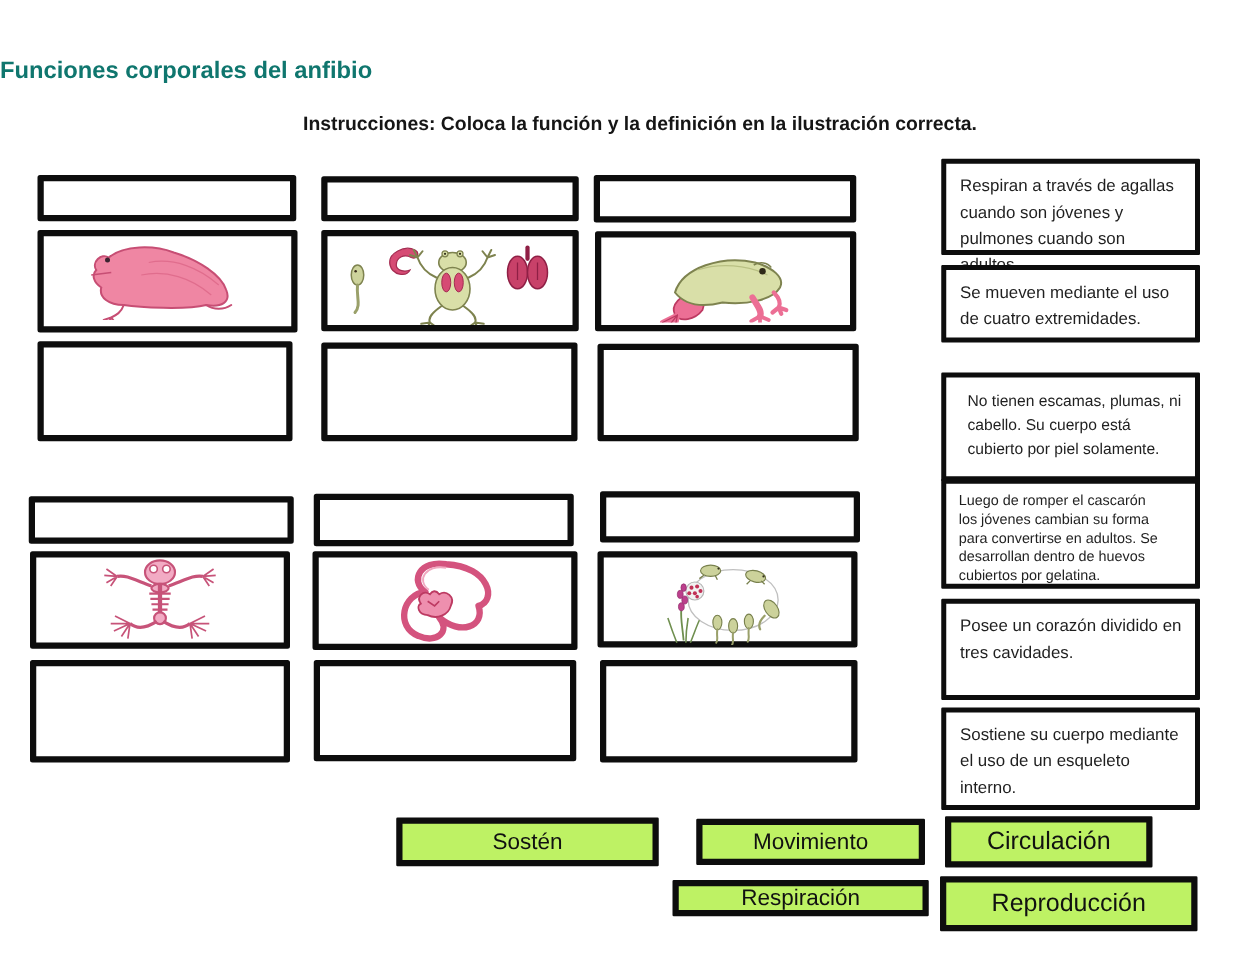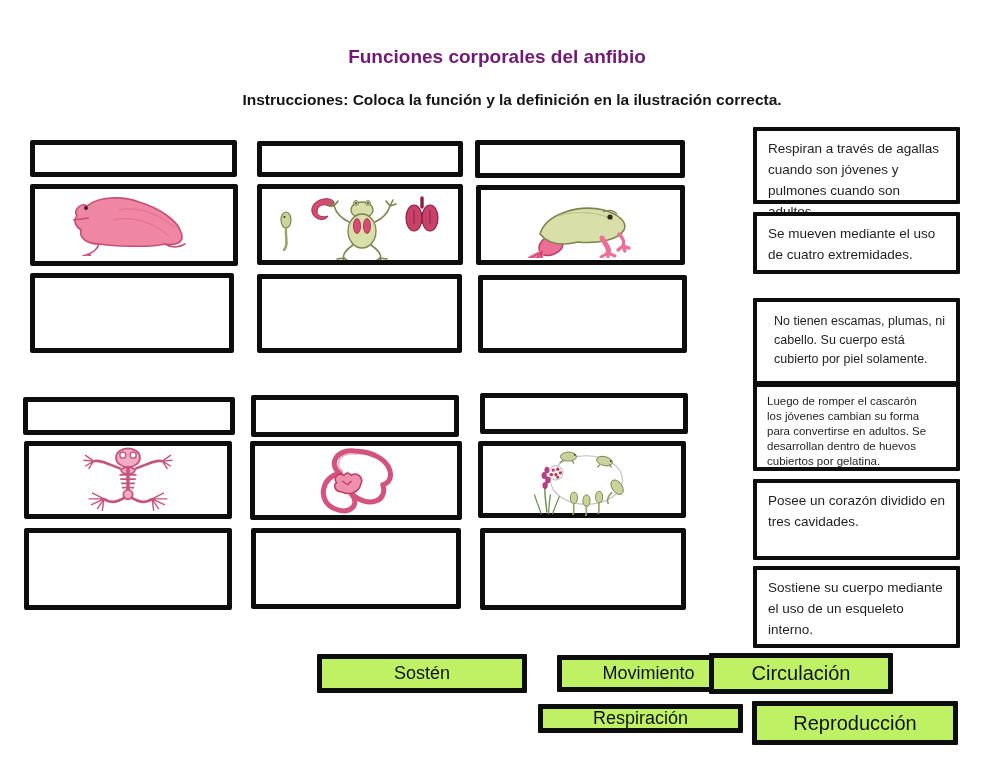--- a/index.html
+++ b/index.html
@@ -1,21 +1,21 @@
 <!DOCTYPE html>
 <html><head>
 <meta charset="utf-8">
 <style>
   * { margin:0; padding:0; box-sizing:border-box; }
   html,body { background:#ffffff; }
   body { font-family:"Liberation Sans", sans-serif; color:#1a1a1a; }
   .page { position:relative; width:1000px; height:772px; background:#fff; overflow:hidden; }
 
-  .title { position:absolute; top:46px; left:0; width:980px; text-align:center;
-           font-size:19px; font-weight:bold; color:#701a75;padding-left:14px; }
+  .title { position:absolute; top:46px; left:0; width:980px; 
+           font-size:19px; font-weight:bold; color:#0f766e; }
   .instructions { position:absolute; top:91px; left:12px; width:1000px; text-align:center;
            font-size:15.5px; font-weight:bold; color:#151515; }
 
   .box { position:absolute; background:#fff; border:5px solid #0d0d0d; border-radius:2px; }
   .pic { display:flex; align-items:center; justify-content:center; }
 
   .card { position:absolute; left:753px; width:207px; background:#fff;
           border:4px solid #0d0d0d; border-radius:1px;
           font-size:13.5px; line-height:21px; padding:7px 10px 6px 11px; color:#1f1f1f; }
   .card.small { font-size:12.5px; line-height:19px; padding:10px 8px 8px 17px; }
@@ -183,17 +183,17 @@
 
   <div class="card" style="top:127px;height:77px">Respiran a través de agallas cuando son jóvenes y pulmones cuando son adultos.</div>
   <div class="card" style="top:212px;height:62px">Se mueven mediante el uso de cuatro extremidades.</div>
   <div class="card small" style="top:298px;height:87px">No tienen escamas, plumas, ni cabello. Su cuerpo está cubierto por piel solamente.</div>
   <div class="card tiny" style="top:383px;height:88px">Luego de romper el cascarón los jóvenes cambian su forma para convertirse en adultos. Se desarrollan dentro de huevos cubiertos por gelatina.</div>
   <div class="card" style="top:479px;height:81px">Posee un corazón dividido en tres cavidades.</div>
   <div class="card" style="top:566px;height:82px">Sostiene su cuerpo mediante el uso de un esqueleto interno.</div>
 
   <div class="fn-label" style="left:317px;top:654px;width:210px;height:39px">Sostén</div>
   <div class="fn-label" style="left:557px;top:655px;width:183px;height:37px">Movimiento</div>
-  <div class="fn-label big" style="left:709px;top:653px;width:184px;height:41px">Circulación</div>
+  <div class="fn-label big" style="left:756px;top:653px;width:166px;height:41px">Circulación</div>
   <div class="fn-label" style="left:538px;top:704px;width:205px;height:29px">Respiración</div>
   <div class="fn-label big" style="left:752px;top:701px;width:206px;height:44px">Reproducción</div>
 
 </div>
 
 </body></html>

